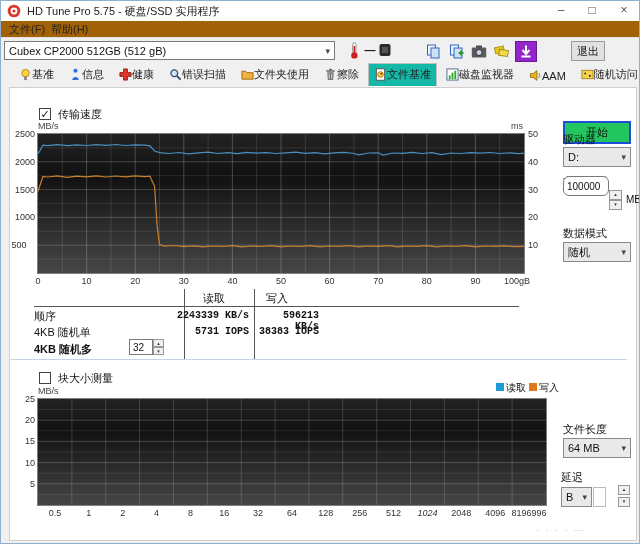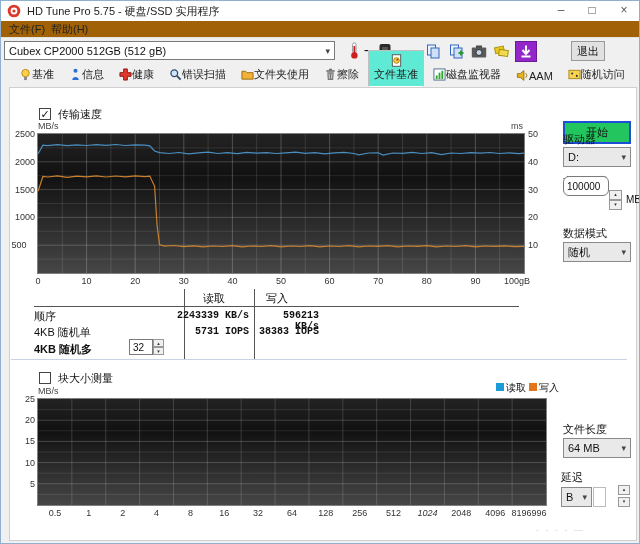--- a/index.html
+++ b/index.html
@@ -22,21 +22,21 @@
   .combo .chev{color:#444;font-size:9px;margin-left:4px;}
   .combo.gray{background:#e9e9e9;border-color:#8a8a8a;}
   .toolbtn{position:absolute;box-sizing:border-box;display:flex;align-items:center;justify-content:center;}
   .pushbtn{box-sizing:border-box;background:#e1e1e1;border:1px solid #9a9a9a;text-align:center;
            font-size:11px;display:flex;align-items:center;justify-content:center;}
   
   .tabbar{position:absolute;left:0;top:62px;width:100%;height:24px;background:#f0f0f0;
           display:flex;align-items:flex-end;padding-left:12px;box-sizing:border-box;gap:3px;}
   .tab{display:flex;align-items:center;gap:0;padding:3px 5px 4px 5px;font-size:11px;color:#222;
        border:1px solid transparent;white-space:nowrap;}
-  .tab.active{background:#5eead4;border-color:#c0c0c0;border-bottom-color:#fff;flex-direction:column;}
+  .tab.active{background:#14b8a6;border-color:#c0c0c0;border-bottom-color:#fff;}
   .tab svg{flex:0 0 auto;}
   
   .content{position:absolute;left:8px;top:86px;width:628px;height:454px;background:#fff;border:1px solid #cfcfcf;box-sizing:border-box;}
   
   .cb{position:absolute;width:12px;height:12px;background:#fff;border:1px solid #444;box-sizing:border-box;
       font-size:11px;line-height:10px;text-align:center;color:#111;}
   .cb-label{position:absolute;font-size:11px;color:#111;}
   
   .plot{position:absolute;box-sizing:border-box;border:1px solid #7f7f7f;
         background:linear-gradient(180deg,#232323 0%,#111111 30%,#464646 100%);}

